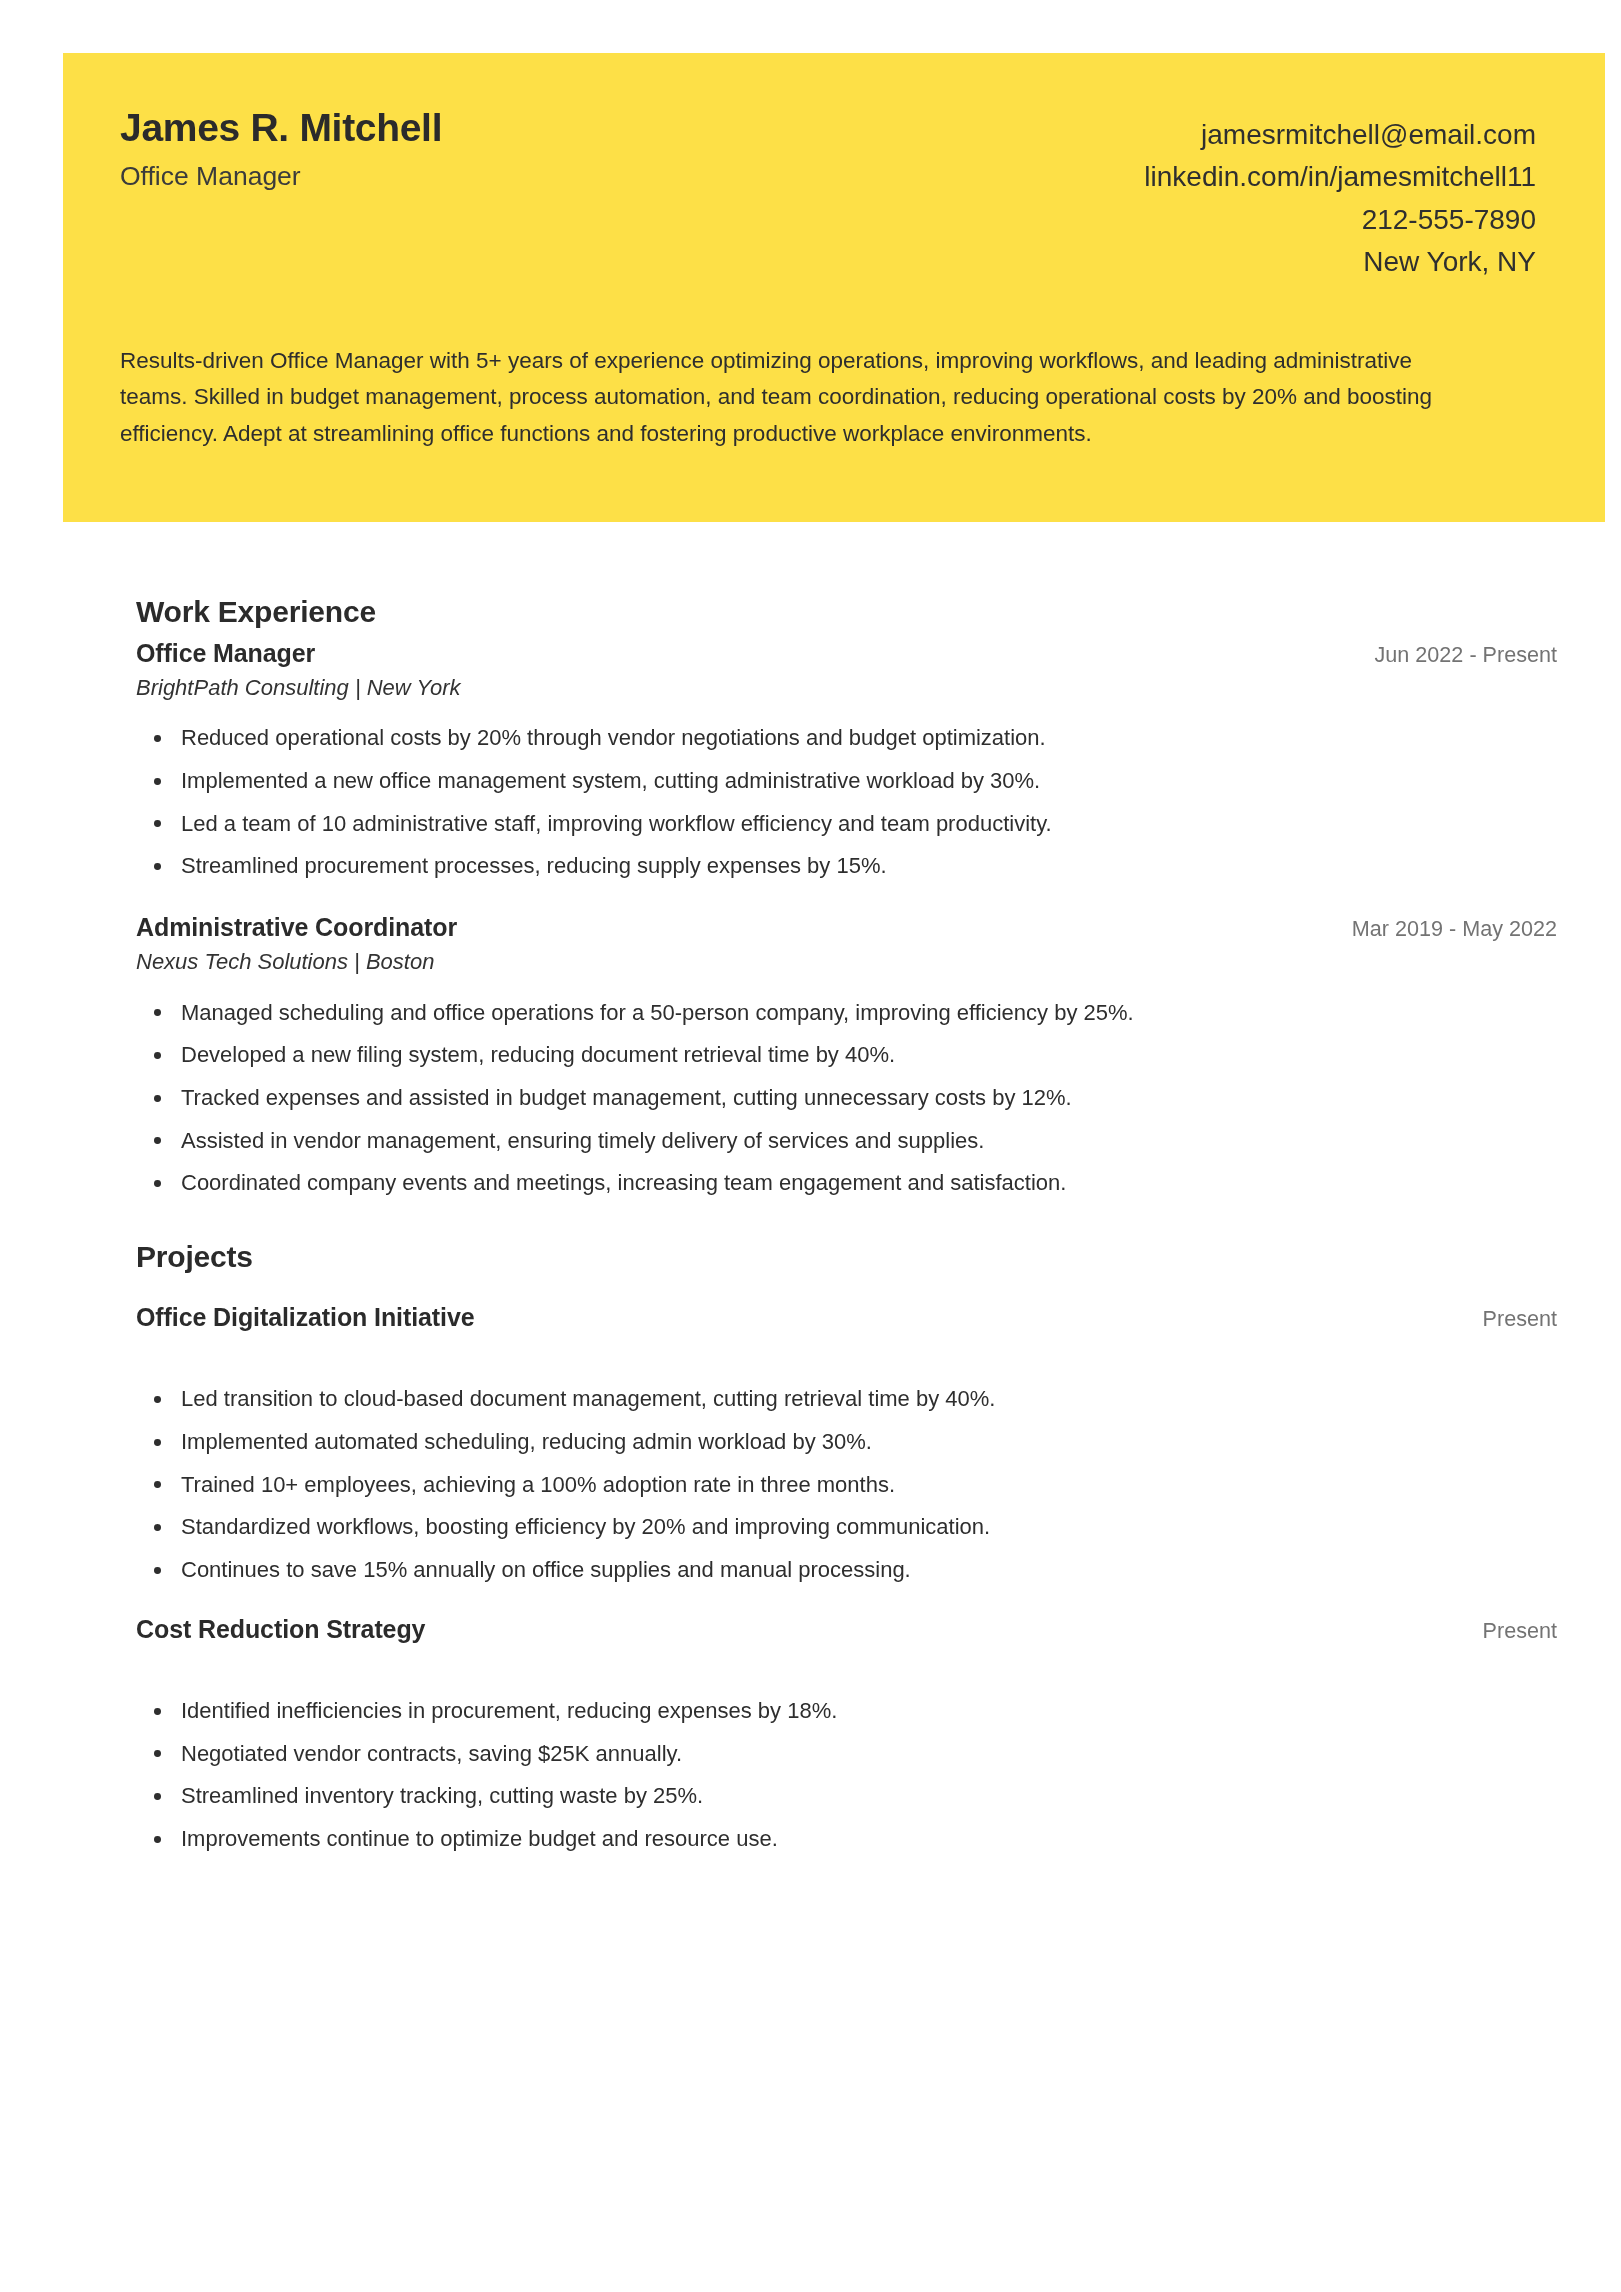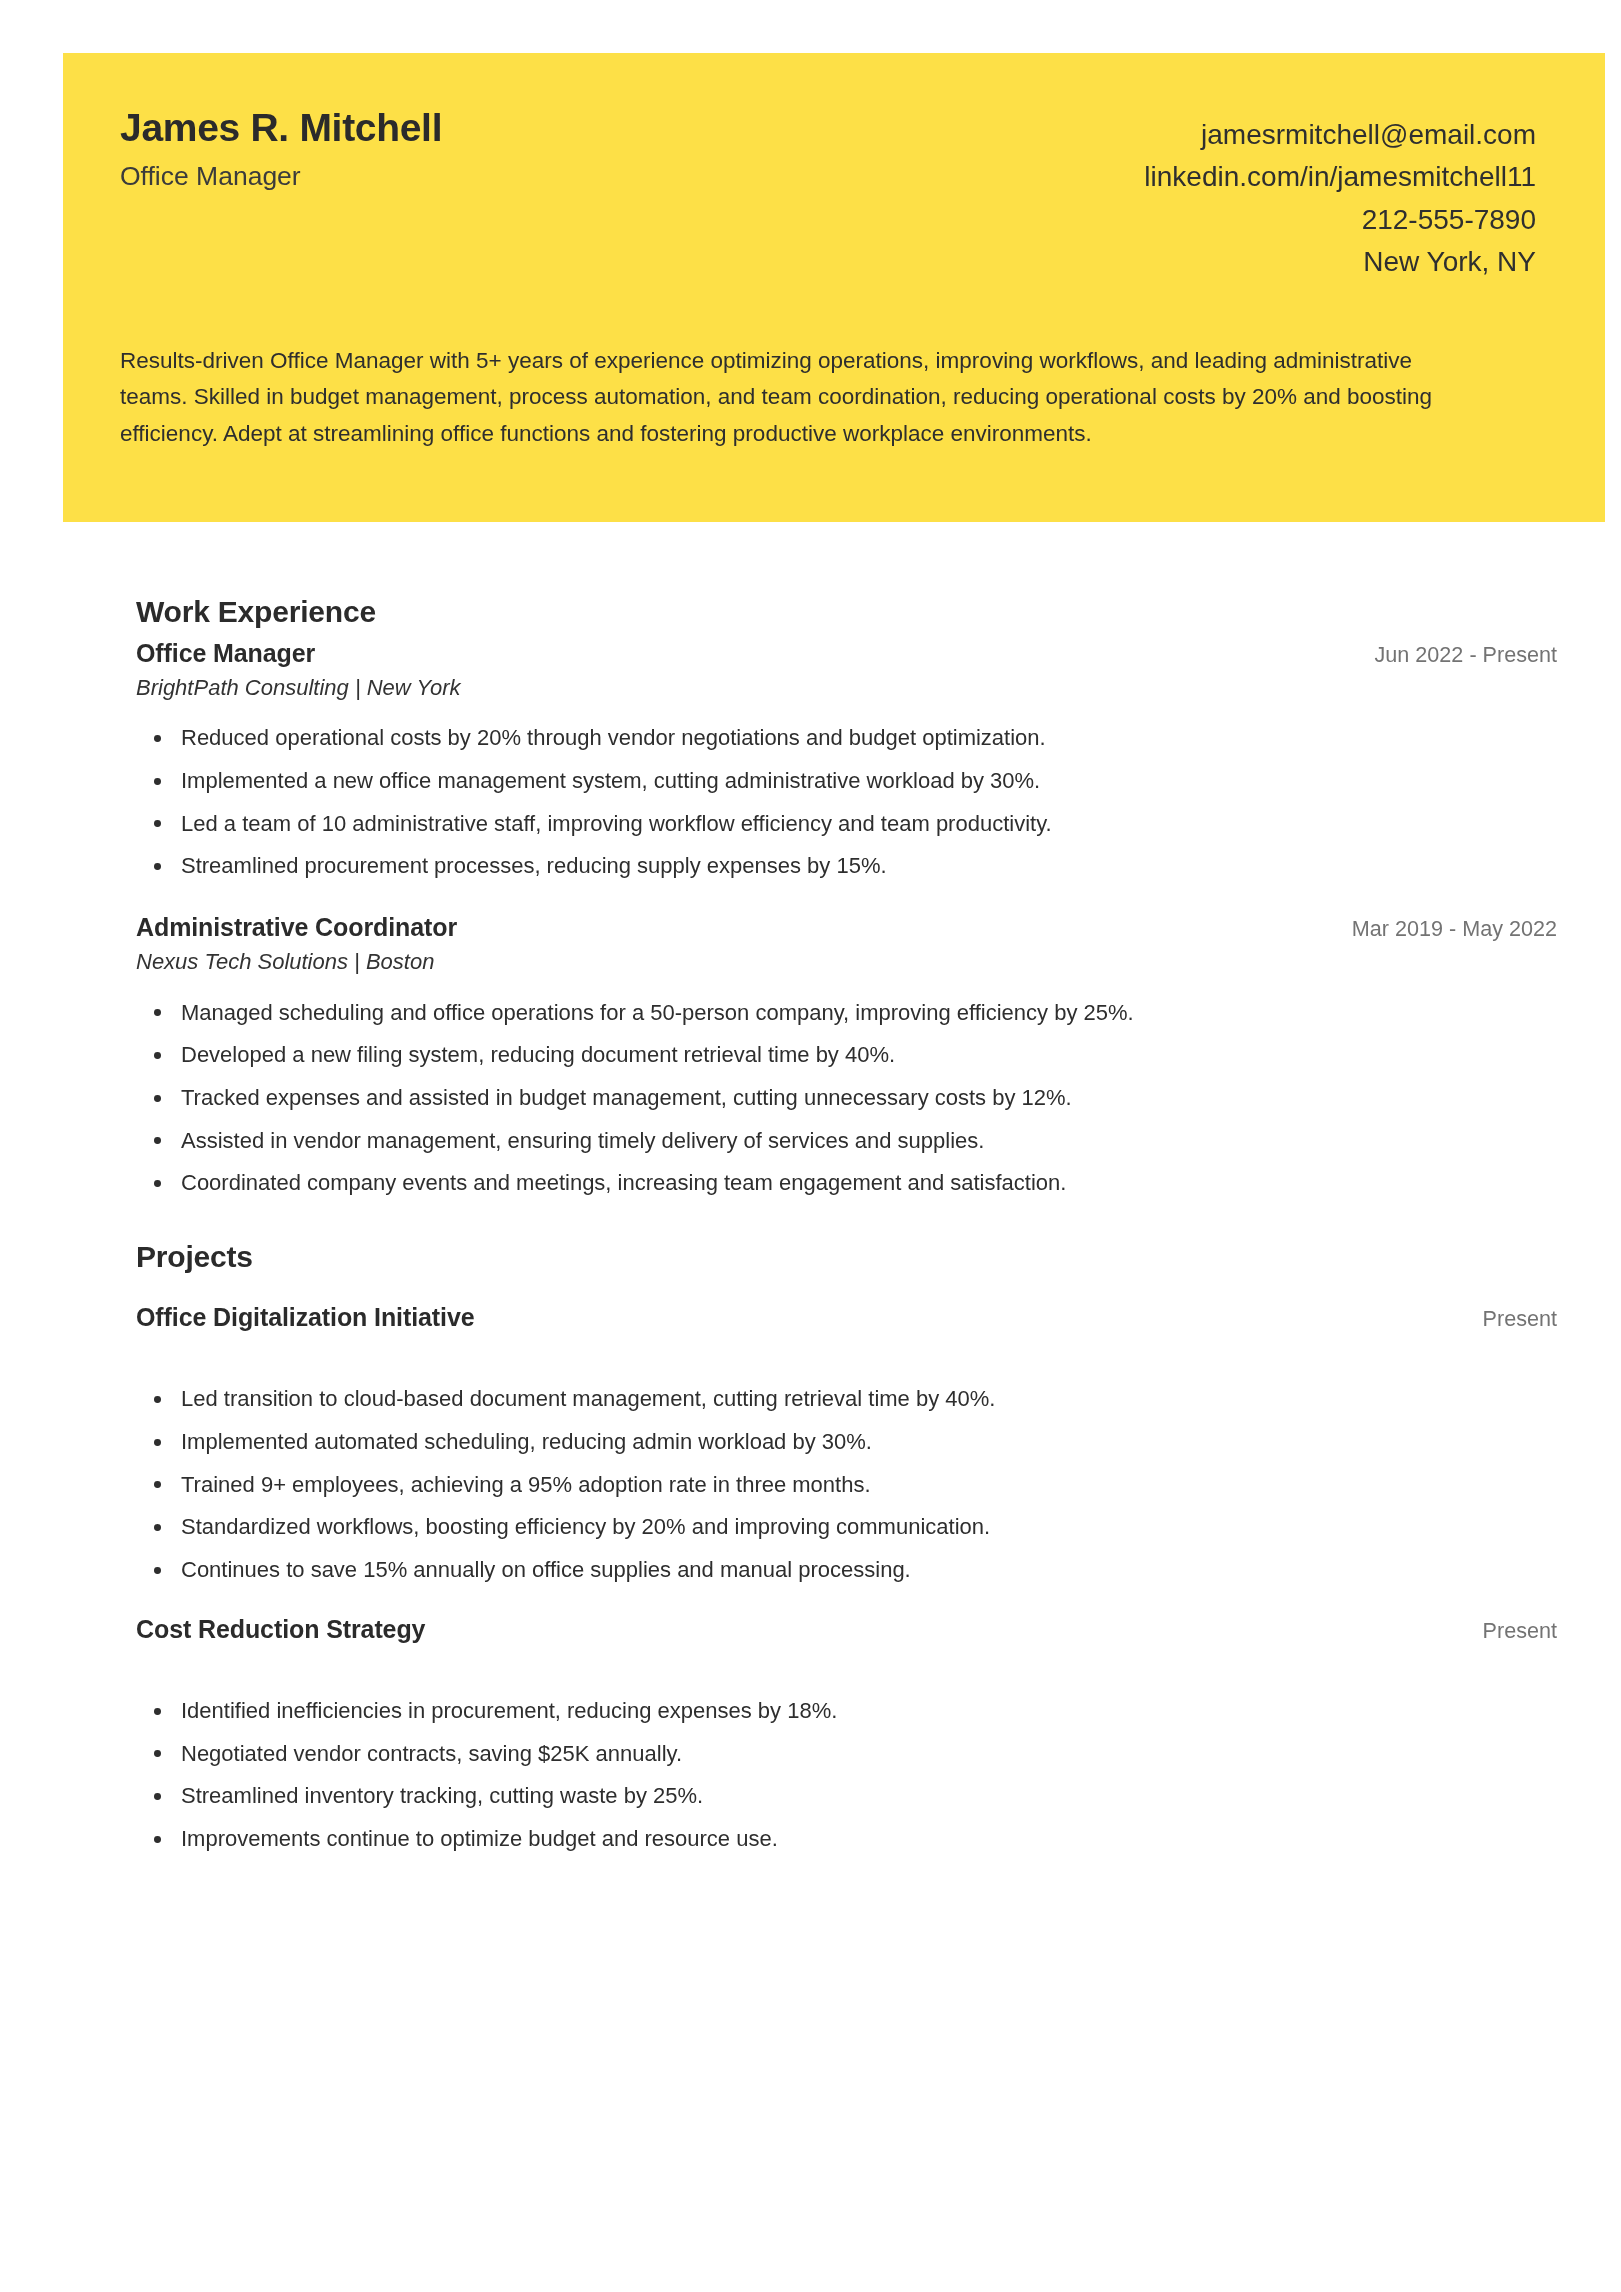--- a/index.html
+++ b/index.html
@@ -215,21 +215,21 @@
       <div class="section-title">Projects</div>
 
       <div class="entry project-entry">
         <div class="entry-head">
           <div class="entry-role">Office Digitalization Initiative</div>
           <div class="entry-date">Present</div>
         </div>
         <ul class="bullets">
           <li>Led transition to cloud-based document management, cutting retrieval time by 40%.</li>
           <li>Implemented automated scheduling, reducing admin workload by 30%.</li>
-          <li>Trained 9+ employees, achieving a 95% adoption rate in three months.</li>
+          <li>Trained 10+ employees, achieving a 100% adoption rate in three months.</li>
           <li>Standardized workflows, boosting efficiency by 20% and improving communication.</li>
           <li>Continues to save 15% annually on office supplies and manual processing.</li>
         </ul>
       </div>
 
       <div class="entry project-entry">
         <div class="entry-head">
           <div class="entry-role">Cost Reduction Strategy</div>
           <div class="entry-date">Present</div>
         </div>

